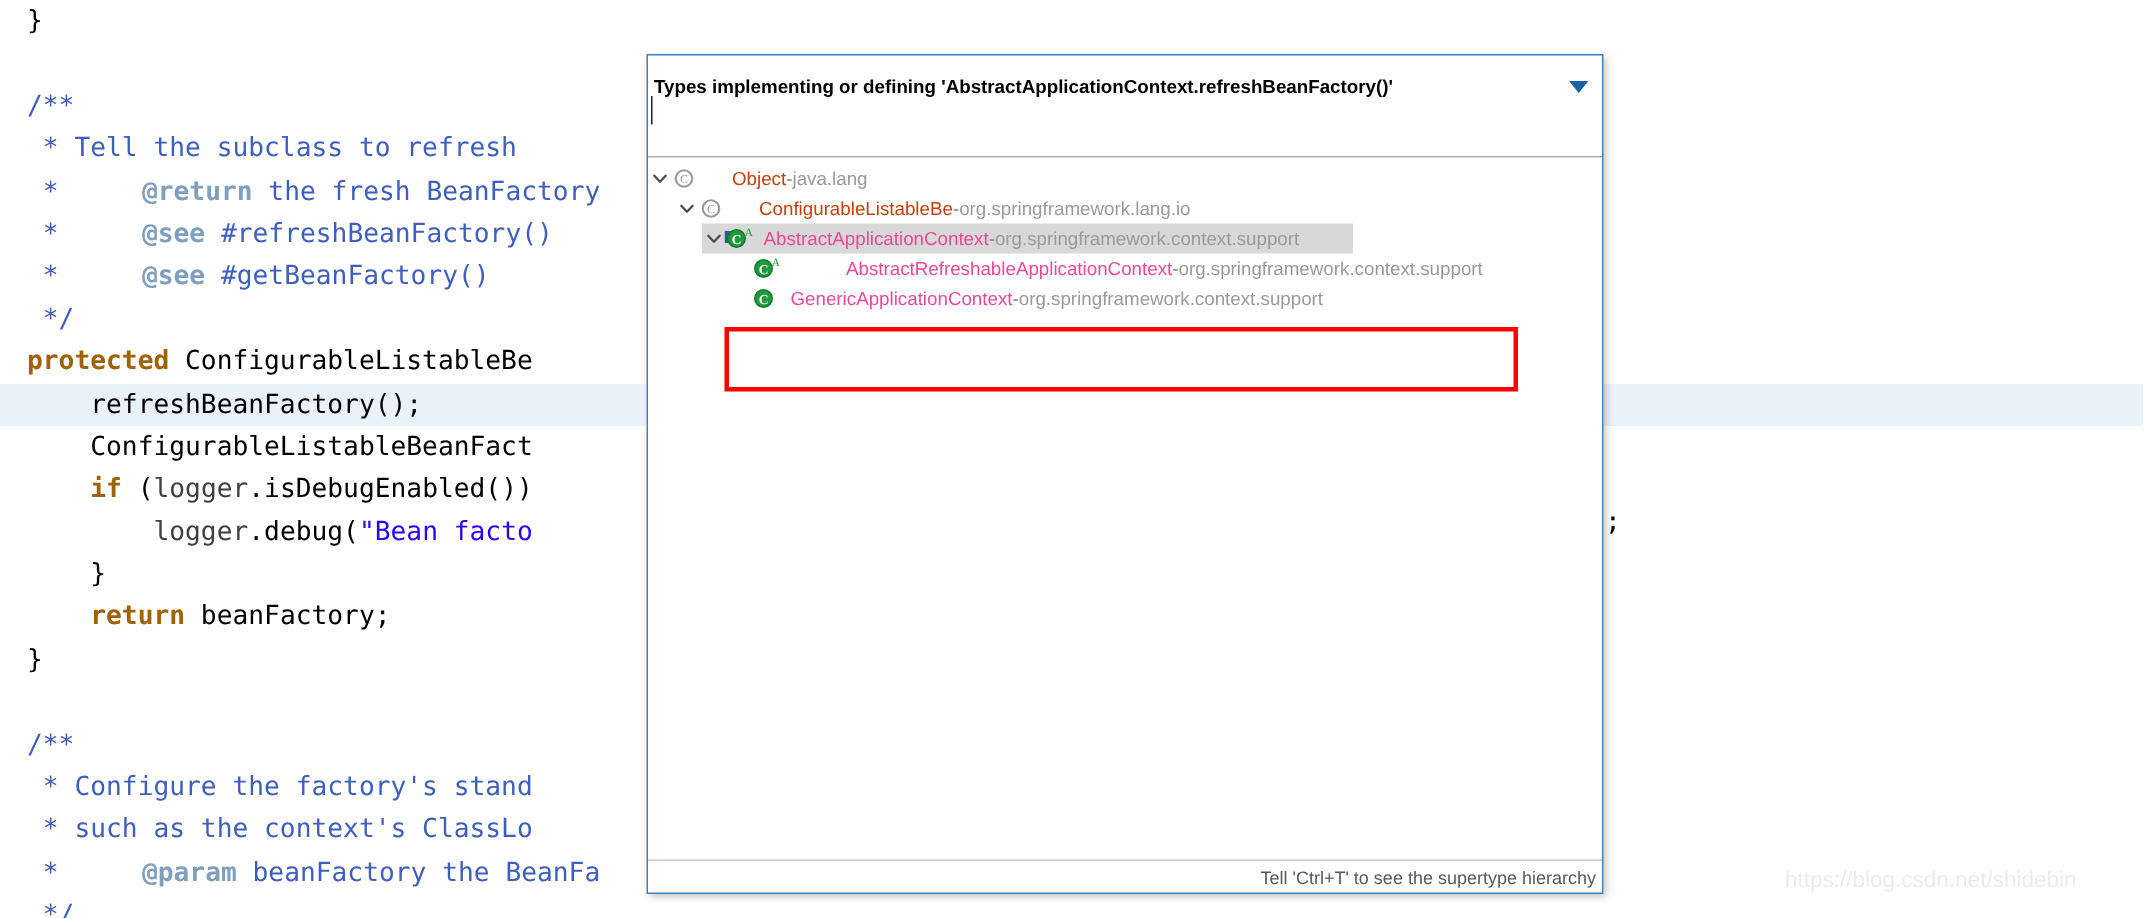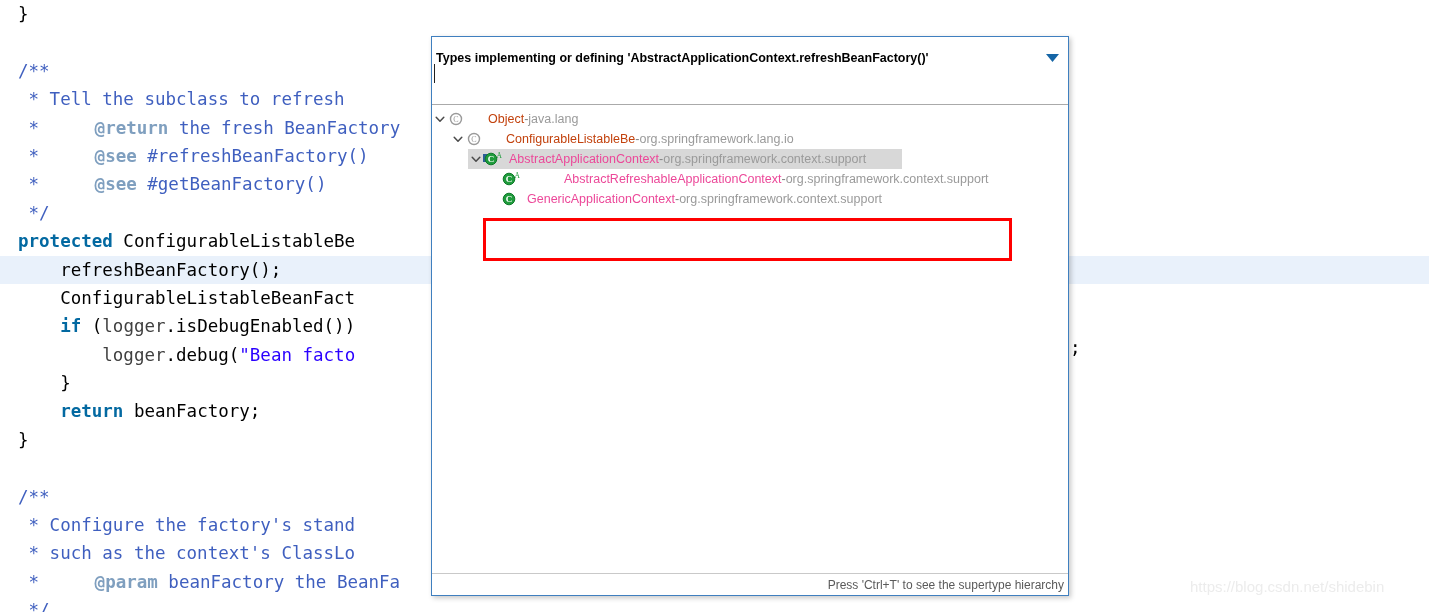--- a/index.html
+++ b/index.html
@@ -29,21 +29,21 @@
   }
   .cline {
     position: relative;
     height: 28.4px;
     padding-left: 18px;
     color: #000000;
   }
   .cline.hl {
     background: #e9f1fb;
   }
-  .kw      { color: #0369a1; font-weight: bold; }
+  .kw      { color: #a16207; font-weight: bold; }
   .jdoc    { color: #3f5fbf; }
   .jtag    { color: #7f9fbf; font-weight: bold; padding-left: 45px; }
   .field   { color: #404040; }
   .str     { color: #2a00ff; }
   .plain   { color: #000000; }
 
   
   #tail-semicolon {
     position: absolute;
     left: 1070px;
@@ -316,19 +316,19 @@
           </div>
           <span class="tree-label" style="position: relative; z-index: 1;">GenericApplicationContext</span>
           <span class="tree-sep" style="position: relative; z-index: 1;"> - </span>
           <span class="tree-pkg" style="position: relative; z-index: 1;">org.springframework.context.support</span>
         </div>
       </div>
     <div id="red-box" style="border-color: rgb(255, 0, 0);"></div>
   </div>
 
   <div id="popup-status">
-    <span>Press 'Ctrl+T' to see the supertype hierarchy</span>
+    <span>Tell 'Ctrl+T' to see the supertype hierarchy</span>
   </div>
 </div>
 
 <div id="caret-bar"></div>
 
 <div id="watermark">https://blog.csdn.net/shidebin</div>
 
 </body></html>

